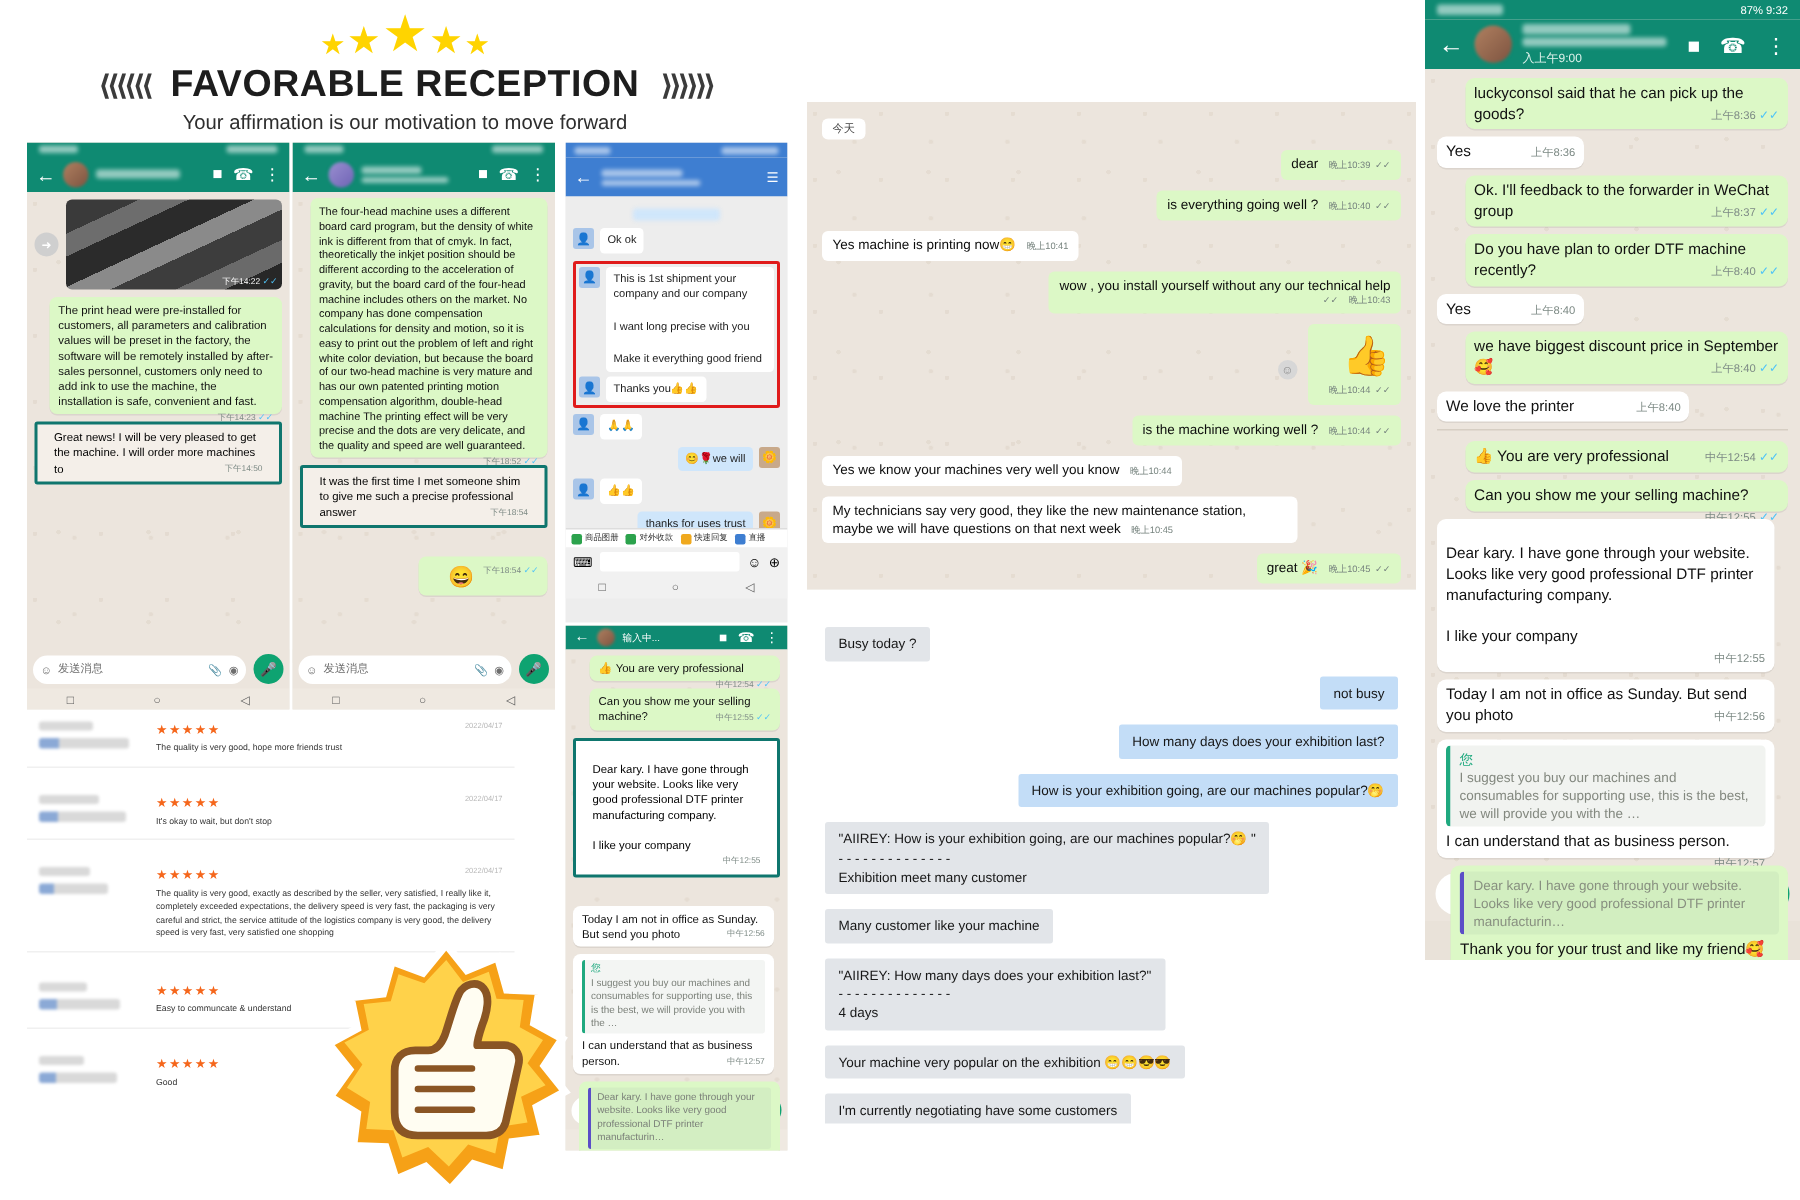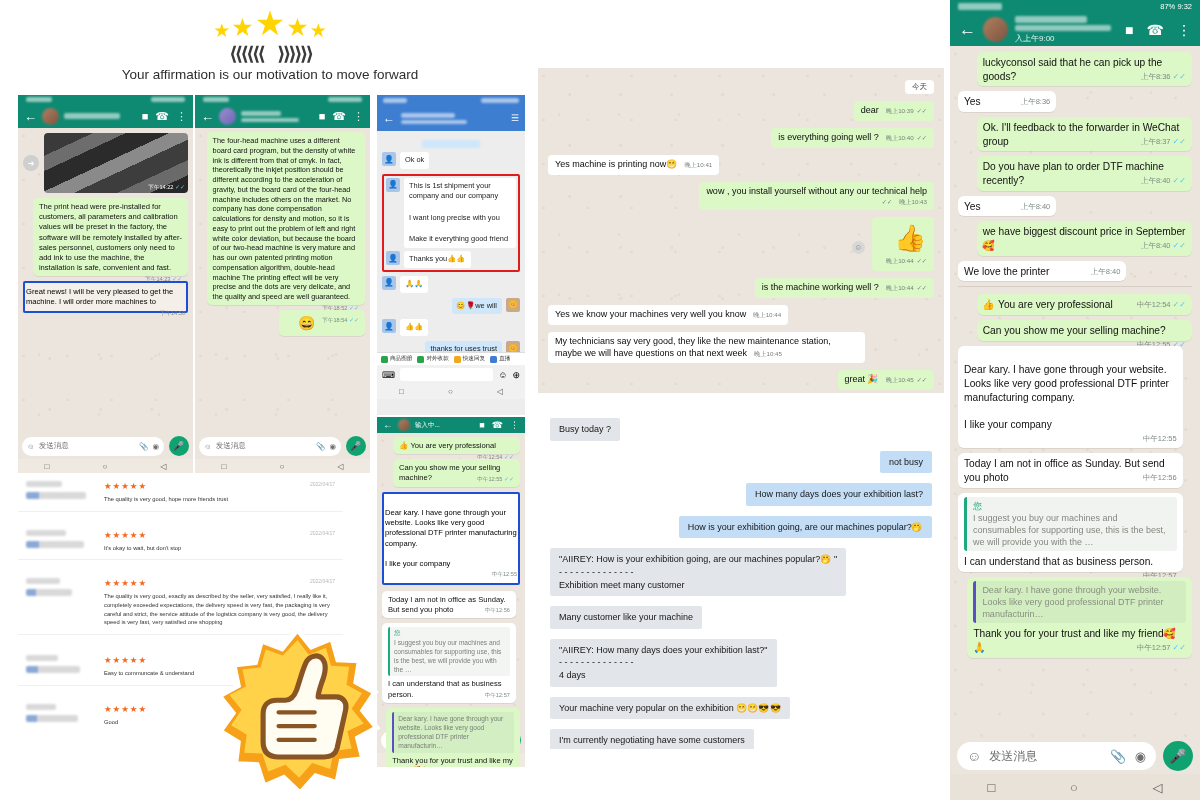--- a/index.html
+++ b/index.html
@@ -35,21 +35,21 @@
   .chat::before{content:"";position:absolute;inset:0;opacity:.5;
     background-image:radial-gradient(circle at 12% 18%, #ddd3c6 1.4px, transparent 1.6px),
                      radial-gradient(circle at 62% 52%, #ddd3c6 1.4px, transparent 1.6px),
                      radial-gradient(circle at 35% 78%, #ded4c7 1.4px, transparent 1.6px);
     background-size:44px 44px,51px 51px,60px 60px;pointer-events:none;}
   .bub { position:relative; border-radius:5px; padding:4px 6px 3px; margin-bottom:5px; font-size:7.6px; line-height:1.34; color:#101010; max-width:88%; word-wrap:break-word; box-shadow:0 1px 0 rgba(0,0,0,.07); }
   .out { background:#dcf8c6; margin-left:auto; }
   .in  { background:#ffffff; margin-right:auto; }
   .meta { font-size:5.6px; color:#7d8a85; float:right; margin-left:6px; margin-top:2px; white-space:nowrap; }
   .tick { color:#4fc3f7; font-size:6px; }
-  .redbox { border:2px solid #1d4ed8; border-radius:2px; padding:4px 1px 3px; margin-bottom:6px; background:#f4efe9; font-size:7.6px; line-height:1.35; }
+  .redbox { border:2px solid #0f766e; border-radius:2px; padding:4px 11px 3px; margin-bottom:19px; background:#f4efe9; font-size:7.6px; line-height:1.35; }
 
   .wa-input { position:absolute; bottom:0; left:0; right:0; height:26px; background:#ece5dd; display:flex; align-items:center; padding:0 4px; gap:5px; }
   .wa-field { flex:1; height:19px; background:#fff; border-radius:11px; display:flex; align-items:center; gap:4px; padding:0 5px; font-size:7.5px; color:#6e6e6e; }
   .mic { width:20px; height:20px; border-radius:50%; background:#0ea371; color:#fff; display:flex; align-items:center; justify-content:center; font-size:9px; flex:none; }
   .navbar { height:14px; background:#efe9e1; display:flex; align-items:center; justify-content:space-around; color:#5a5a5a; font-size:8px; }
 
   
   .wx-head { background:#3e7ed1; color:#fff; height:26px; display:flex; align-items:center; gap:6px; padding:0 6px; }
   .wx-chat { background:#ededed; position:relative; }
   .wx-row { display:flex; gap:4px; align-items:flex-start; margin-bottom:5px; }
@@ -94,20 +94,21 @@
 <div class="header">
   <div class="stars">
     <span class="star s1">★</span>
     <span class="star s2">★</span>
     <span class="star s3">★</span>
     <span class="star s2">★</span>
     <span class="star s1">★</span>
   </div>
   <div class="title-row">
     <span class="chev">⟨⟨⟨⟨⟨⟨</span>
+    <span class="main-title">FAVORABLE RECEPTION</span>
     <span class="chev">⟩⟩⟩⟩⟩⟩</span>
   </div>
   <div class="subtitle">Your affirmation is our motivation to move forward</div>
 </div>
 
 <div class="panel" style="left:18px; top:95px; width:175px; height:378px;">
   <div class="wa-status">
     <div class="blur" style="width:26px;height:5px;"></div>
     <div class="blur" style="width:34px;height:5px;"></div>
   </div>
@@ -174,20 +175,24 @@
       <span>■</span>
       <span>☎</span>
       <span>⋮</span>
     </span>
   </div>
   <div class="chat" style="height:314px; padding-top:4px;">
     <div style="position:relative;z-index:2;">
       <div class="bub out" style="max-width:96%;font-size:7.3px;">
         <span>The four-head machine uses a different board card program, but the density of white ink is different from that of cmyk. In fact, theoretically the inkjet position should be different according to the acceleration of gravity, but the board card of the four-head machine includes others on the market. No company has done compensation calculations for density and motion, so it is easy to print out the problem of left and right white color deviation, but because the board of our two-head machine is very mature and has our own patented printing motion compensation algorithm, double-head machine The printing effect will be very precise and the dots are very delicate, and the quality and speed are well guaranteed.</span>
         <span class="meta"><span>下午18:52</span> <span class="tick">✓✓</span></span>
+      </div>
+      <div class="redbox">
+        <span>It was the first time I met someone shim to give me such a precise professional answer</span>
+        <span class="meta"><span>下午18:54</span></span>
       </div>
       <div class="bub out" style="max-width:52%;text-align:right;">
         <span style="font-size:14px;">😄</span>
         <span class="meta"><span>下午18:54</span> <span class="tick">✓✓</span></span>
       </div>
     </div>
   </div>
   <div class="wa-input" style="bottom:14px;">
     <div class="wa-field">
       <span>☺</span>
@@ -346,21 +351,21 @@
   <div class="navbar" style="position:absolute;bottom:0;left:0;right:0;">
     <span>□</span>
     <span>○</span>
     <span>◁</span>
   </div>
 </div>
 
 <div class="cpanel" style="left:538px; top:68px; width:406px; height:325px;">
   <div class="chat" style="height:100%;padding:7px 10px;overflow:hidden;">
     <div style="position:relative;z-index:2;">
-      <div style="text-align:right;margin-bottom:7px;font-family:Liberation Serif, serif;"><span class="daychip">今天</span></div>
+      <div style="text-align:left;margin-bottom:7px;font-family:Liberation Serif, serif;"><span class="daychip">今天</span></div>
 
       <div class="crow r">
           <span class="cbub" style="background:#dcf8c6;"><span>dear</span><span class="cmeta">晚上10:39</span><span class="cmeta tick" style="margin-left:3px">✓✓</span></span>
         </div>
 
       <div class="crow r">
           <span class="cbub" style="background:#dcf8c6;"><span>is everything going well ?</span><span class="cmeta">晚上10:40</span><span class="cmeta tick" style="margin-left:3px">✓✓</span></span>
         </div>
 
       <div class="crow">
@@ -424,21 +429,21 @@
       </div>
     <div style="display:flex;">
         <span class="gbub g-in"><span>Your machine very popular on the exhibition 😁😁😎😎</span></span>
       </div>
     <div style="display:flex;">
         <span class="gbub g-in"><span>I'm currently negotiating have some customers</span></span>
       </div>
   </div>
 </div>
 
-<div class="panel" style="left:950px; top:0; width:250px; height:800px;">
+<div class="panel" style="left:950px; top:0; width:250px; height:640px;">
   <div style="height:13px;background:#0f8a72;display:flex;align-items:center;justify-content:space-between;padding:0 8px;color:#fff;font-size:7.5px;">
     <span class="blur" style="width:44px;height:7px;"></span>
     <span><span>87%</span> <span>9:32</span></span>
   </div>
   <div class="wa-head" style="height:33px;gap:7px;padding:0 9px;">
     <span style="font-size:17px;line-height:1;">←</span>
     <span class="avatar" style="width:25px;height:25px;"></span>
     <span class="wa-name">
       <span class="blur" style="width:72px;height:7px;"></span>
       <span class="blur" style="width:96px;height:6px;"></span>

